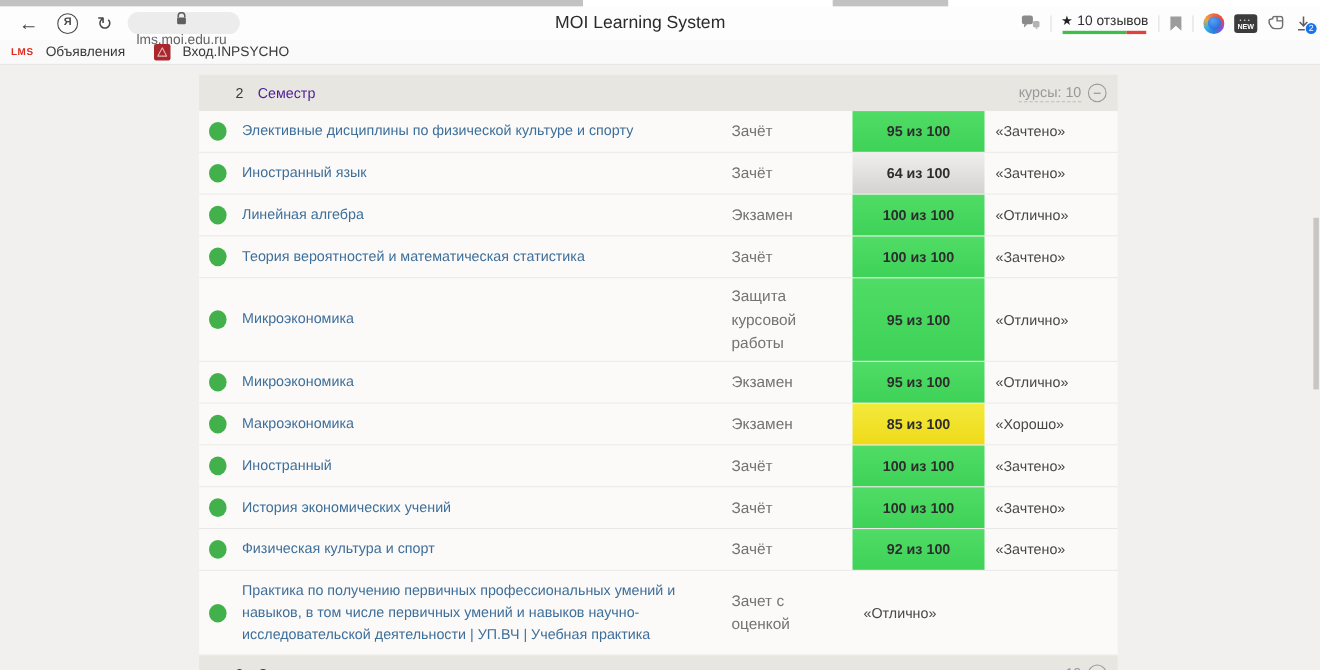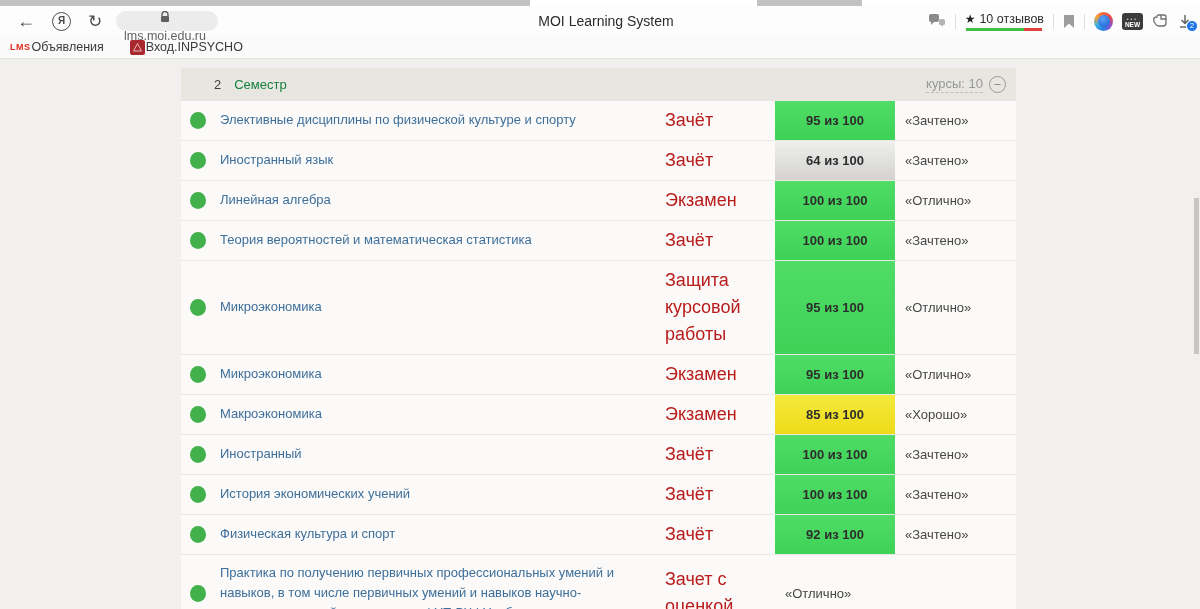--- a/index.html
+++ b/index.html
@@ -20,21 +20,21 @@
   .tb-icon { color:#4a4a4a; font-size:16px; line-height:1; cursor:pointer;
     display:flex; align-items:center; justify-content:center; }
   .back-btn { margin-left:14px; width:24px; font-size:18px; }
   .ya-btn { margin-left:14px; width:19px; height:19px; border:1.7px solid #4c4c4c;
     border-radius:50%; font-size:10px; font-weight:bold; }
   .reload-btn { margin-left:13px; width:22px; font-size:17px; }
   .url-pill { margin-left:10px; height:20px; background:#ececec; border-radius:11px;
     display:flex; align-items:center; padding:0 12px 0 8px; gap:6px;flex-direction:column; }
   .url-text { font-size:12.5px; color:#636363; }
   .page-title { position:absolute; left:582px; transform:translateX(-50%);
-    font-size:14px; color:#2b2b2b; white-space:nowrap;margin-left:24px; }
+    font-size:16px; color:#2b2b2b; white-space:nowrap; }
 
   .tb-right { position:absolute; right:8px; top:0; height:30px;
     display:flex; align-items:center; gap:9px; }
   .vsep { width:1px; height:15px; background:#dedede; }
   .reviews { display:flex; flex-direction:column; align-items:center; cursor:pointer; }
   .reviews-line { display:flex; align-items:center; gap:4px;
     font-size:12.5px; color:#2f2f2f; }
   .reviews-line .star { font-size:12px; color:#1f1f1f; }
   .reviews-bar { display:flex; width:76px; height:3px; margin-top:2px; }
   .reviews-bar .g { width:58px; background:#3dbf4a; }
@@ -49,50 +49,50 @@
     align-items:center; justify-content:flex-end; padding-bottom:2px; cursor:pointer; }
   .new-ext .dots { letter-spacing:2px; font-size:5px; line-height:3px; color:#cfcfcf; }
   .dl-wrap { position:relative; cursor:pointer; }
   .dl-badge { position:absolute; right:-6px; bottom:-3px; width:12px; height:12px;
     background:#1a73e8; color:#fff; border-radius:50%; font-size:8px;
     display:flex; align-items:center; justify-content:center; border:1px solid #fff; }
 
   
   .bookmarks { height:23px; background:#fbfafa; border-bottom:1px solid #e6e4e1;
     display:flex; align-items:center; padding-left:10px; gap:26px; }
-  .bm { display:flex; align-items:center; gap:1px; cursor:pointer; }
+  .bm { display:flex; align-items:center; gap:11px; cursor:pointer; }
   .bm-label { font-size:12.5px; color:#3a3a3a; }
   .lms-logo { color:#e02b20; font-size:9px; font-weight:bold; letter-spacing:0.5px; }
   .inp-logo { width:15px; height:15px; background:#a8282e; border-radius:2px;
     display:flex; align-items:center; justify-content:center; }
   .inp-logo svg { display:block; }
 
   
   .content { height:550px; background:#f1f0ee; position:relative; overflow:hidden; }
   .grades-table { position:absolute; left:181px; top:9px; width:835px; }
 
   .sem-row { height:33px; background:#e8e6e1; display:flex; align-items:center;
     padding:0 10px 0 33px; }
   .sem-num { font-size:13px; color:#3c3c3c; margin-right:13px; }
-  .sem-title { font-size:13px; color:#15803d; }
+  .sem-title { font-size:13px; color:#4c1d95; }
   .sem-right { margin-left:auto; display:flex; align-items:center; gap:6px; }
   .courses-link { font-size:13px; color:#989898; border-bottom:1px dashed #bdbdbd;
     padding-bottom:1px; cursor:pointer; }
   .round-btn { width:17px; height:17px; border:1.5px solid #9a9a9a; border-radius:50%;
     color:#8b8b8b; font-size:13px; line-height:1; display:flex; align-items:center;
     justify-content:center; cursor:pointer; padding-bottom:1px; }
 
   .course-row { display:flex; align-items:center; min-height:38px;
     background:#fbfaf8; border-bottom:1px solid #eae8e4; }
   .cell-dot { width:39px; display:flex; align-items:center; padding-left:9px;
     align-self:stretch; }
   .dot { width:16px; height:17px; border-radius:50%; background:#43b14b; }
   .cell-name { width:445px; font-size:13px; color:#3e6f9b; line-height:1.55;
     padding:8px 20px 8px 0; text-decoration:none; cursor:pointer; }
-  .cell-type { width:110px; font-size:18px; color:#b91c1c; line-height:1.5;
+  .cell-type { width:110px; font-size:14px; color:#737373; line-height:1.5;
     padding:6px 8px 6px 0; }
   .cell-badge { width:120px; align-self:stretch; display:flex; align-items:center;
     justify-content:center; }
   .badge-green { background:linear-gradient(180deg,#50dc66,#3ed257); }
   .badge-yellow { background:linear-gradient(180deg,#f4ea3c,#eeda18); }
   .badge-gray { background:linear-gradient(180deg,#efefee,#d3d2d1); }
   .badge-text { font-size:13px; font-weight:bold; color:#2d2d2d;text-align:right; }
   .cell-grade { flex:1; font-size:13px; color:#474747; padding-left:10px; }
 
   .scroll-thumb { position:absolute; right:1px; top:139px; width:5px; height:156px;

